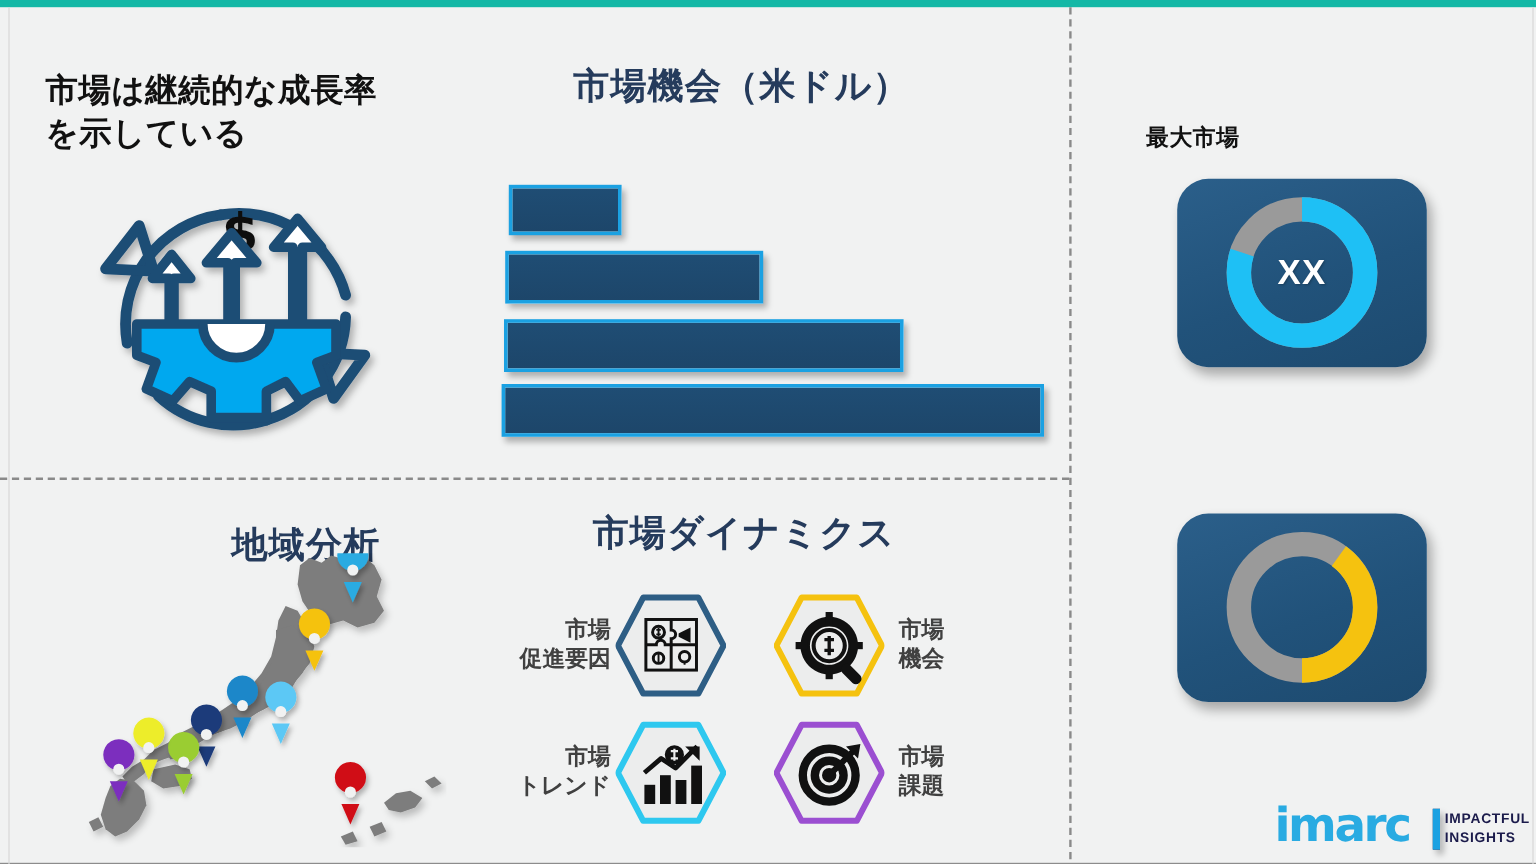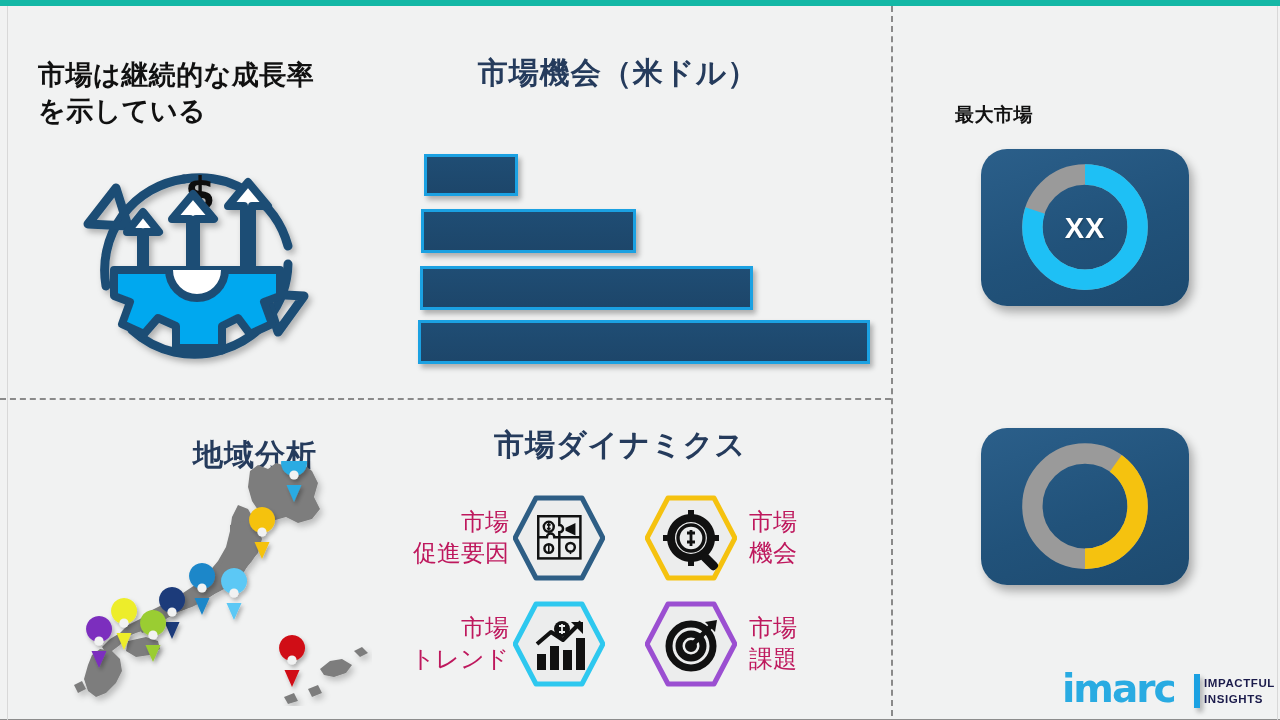--- a/index.html
+++ b/index.html
@@ -72,21 +72,21 @@
   }
 
   
   #map-wrap{position:absolute;left:62px;top:455px;width:310px;height:245px;}
 
   
   .hexrow{position:absolute;height:92px;}
   .hexcell{position:absolute;top:0;width:92px;height:92px;}
   .hexlabel{
     position:absolute;top:50%;transform:translateY(-50%);
-    color:#be185d;font-weight:normal;font-size:24px;line-height:1.28;
+    color:#404040;font-weight:bold;font-size:19px;line-height:1.28;
     white-space:pre-line;
   }
   .hexlabel.l{right:0;text-align:right;}
   .hexlabel.r{left:0;text-align:left;}
 
   
   #logo{position:absolute;left:1062px;top:662px;width:205px;height:48px;}
   #logo .word{
     position:absolute;left:0;top:-2px;
     font-size:39px;font-weight:bold;color:#29abe2;

